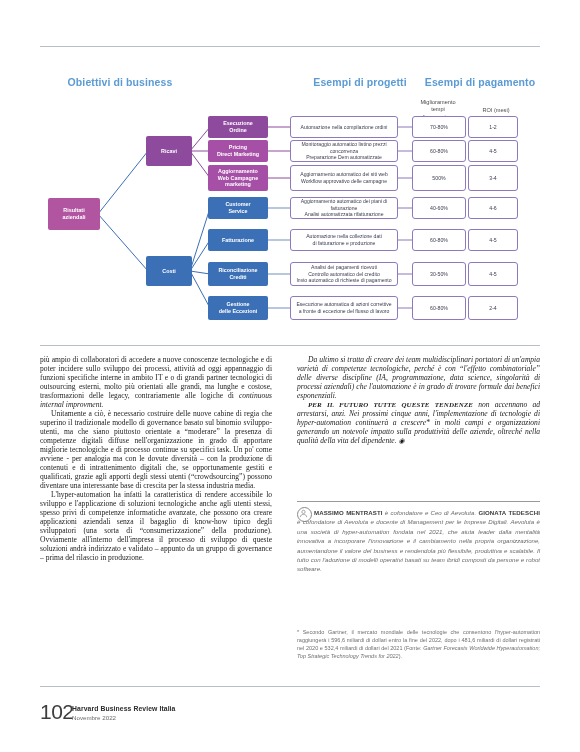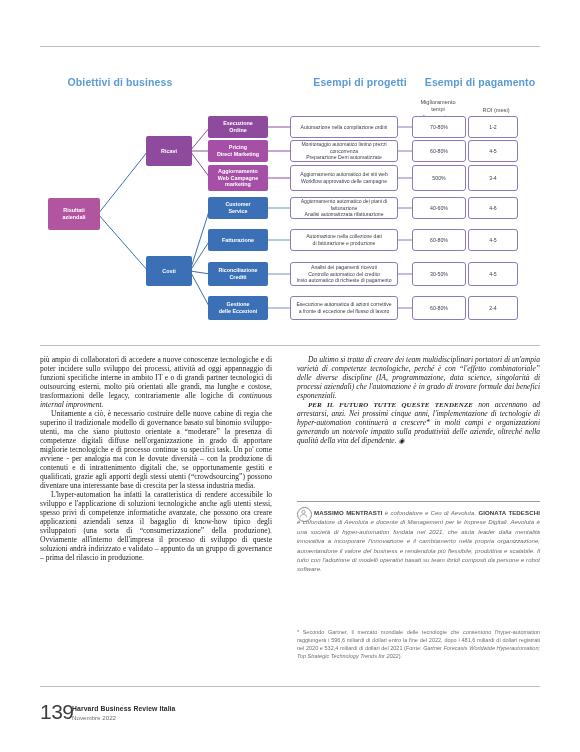--- a/index.html
+++ b/index.html
@@ -284,17 +284,17 @@
   <div class="bio">
     <span class="bio-indent"></span><b>MASSIMO MENTRASTI</b><span> è cofondatore e Ceo di Aevoluta. </span><b>GIONATA TEDESCHI</b><span> è cofondatore di Aevoluta e docente di Management per le Imprese Digitali. Aevoluta è una società di hyper-automation fondata nel 2021, che aiuta leader dalla mentalità innovativa a incorporare l'innovazione e il cambiamento nella propria organizzazione, aumentandone il valore del business e rendendola più flessibile, produttiva e scalabile. Il tutto con l'adozione di modelli operativi basati su team ibridi composti da persone e robot software.</span>
   </div>
 
   <div class="footnote">
     <span>* Secondo Gartner, il mercato mondiale delle tecnologie che consentono l'hyper-automation raggiungerà i 596,6 miliardi di dollari entro la fine del 2022, dopo i 481,6 miliardi di dollari registrati nel 2020 e 532,4 miliardi di dollari del 2021 (Fonte: </span><span class="it">Gartner Forecasts Worldwide Hyperautomation; Top Strategic Technology Trends for 2022</span><span>).</span>
   </div>
 
   <div class="rule rule-bottom"></div>
 
-  <div class="pagenum">139</div>
+  <div class="pagenum">102</div>
   <div class="foot-title">Harvard Business Review Italia</div>
   <div class="foot-date">Novembre 2022</div>
 
 </div>
 
 </body></html>

